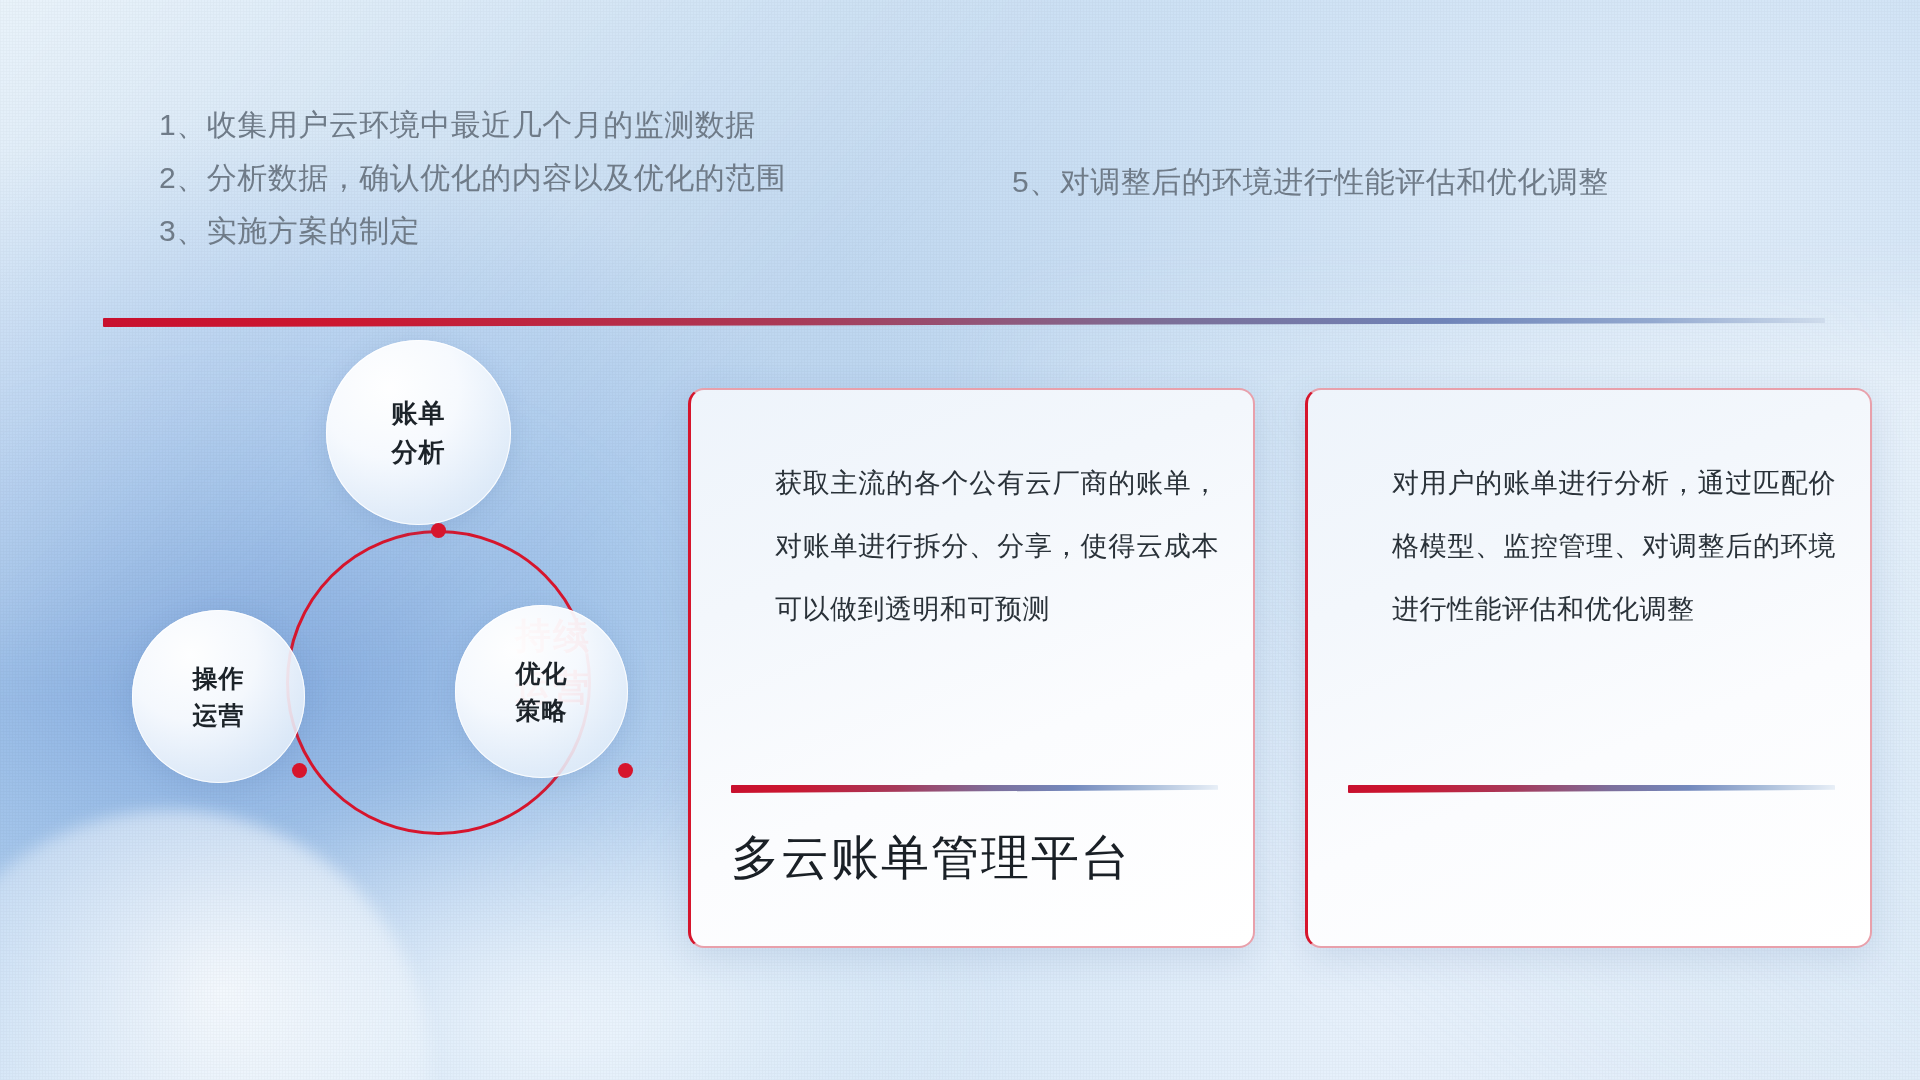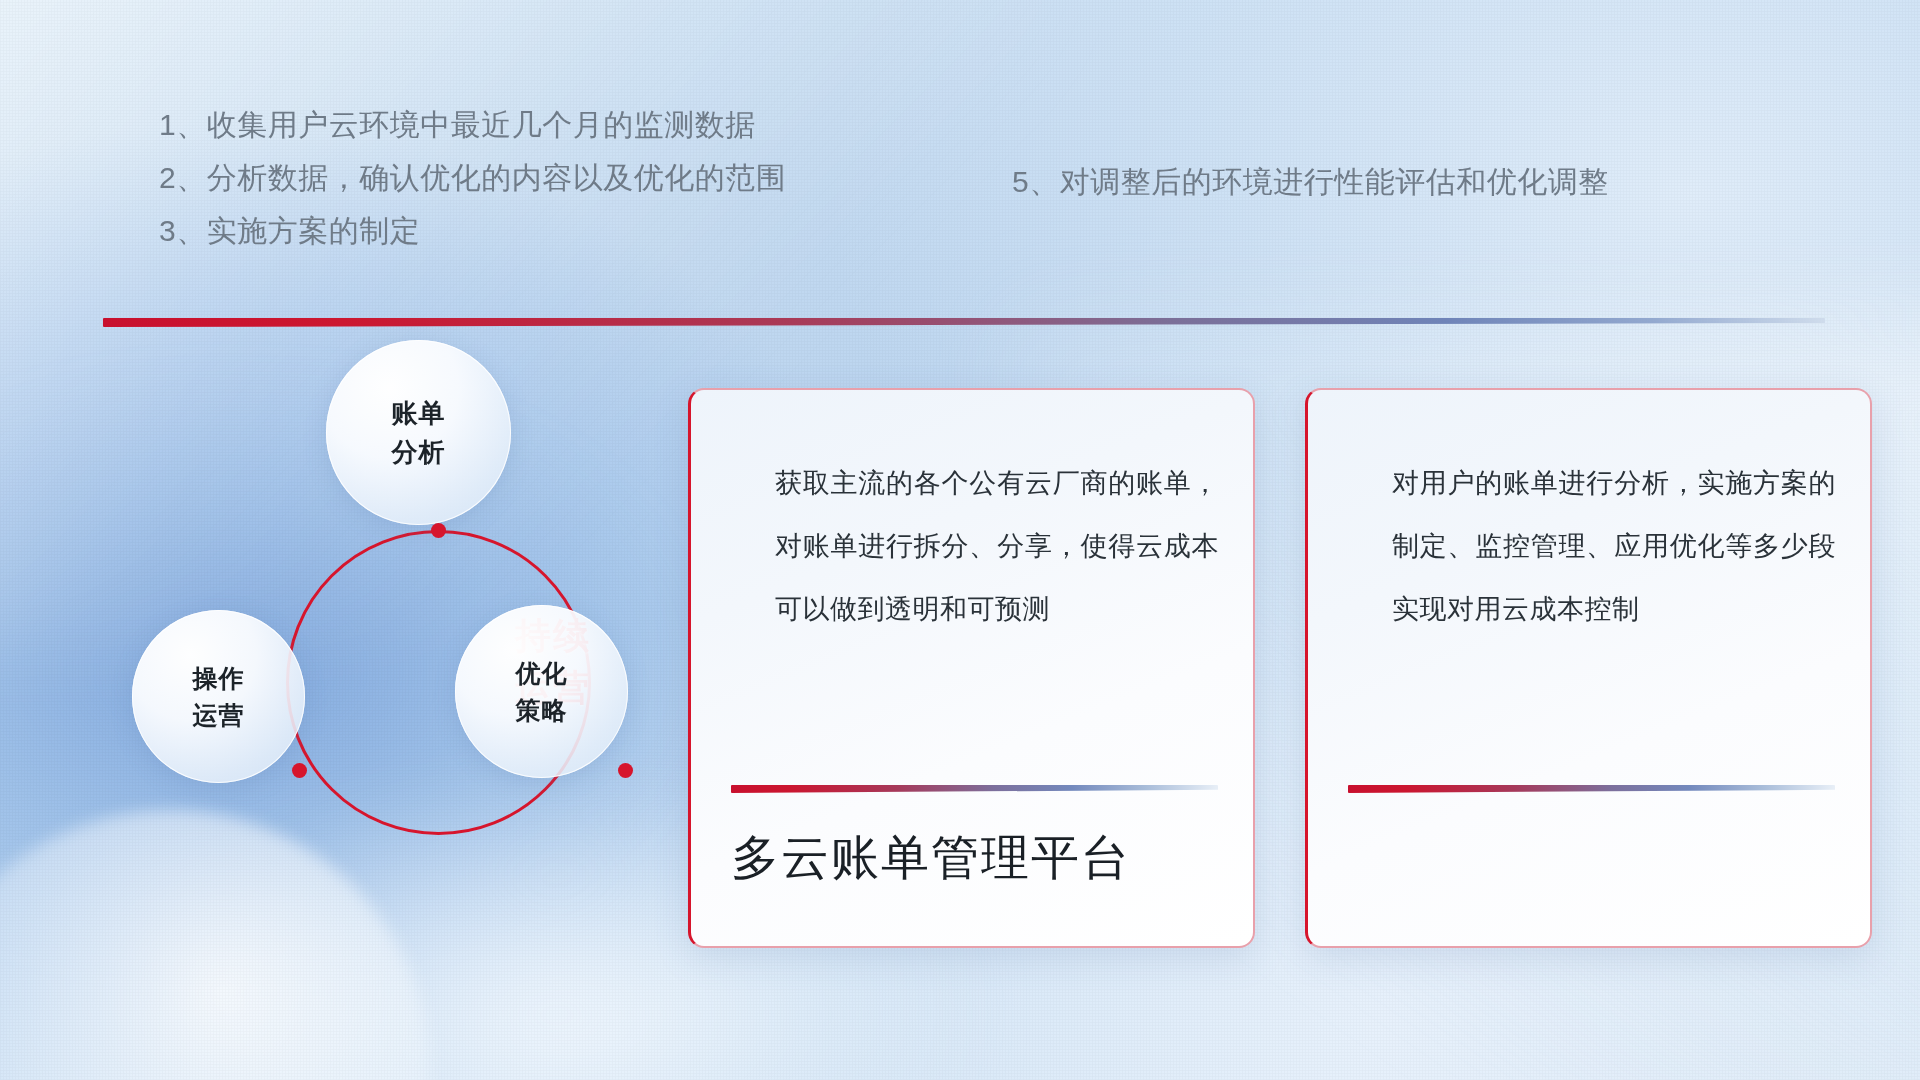--- a/index.html
+++ b/index.html
@@ -218,19 +218,19 @@
 
   <div class="card card-1">
     <div class="card-body">获取主流的各个公有云厂商的账单，对账单进行拆分、分享，使得云成本可以做到透明和可预测</div>
     <div class="card-divider">
       <div class="dv"></div>
     </div>
     <div class="card-title">多云账单管理平台</div>
   </div>
 
   <div class="card card-2">
-    <div class="card-body">对用户的账单进行分析，实施方案的制定、监控管理、应用优化等多少段实现对用云成本控制</div>
+    <div class="card-body">对用户的账单进行分析，通过匹配价格模型、监控管理、对调整后的环境进行性能评估和优化调整</div>
     <div class="card-divider">
       <div class="dv"></div>
     </div>
   </div>
 
 </div>
 
 </body></html>

